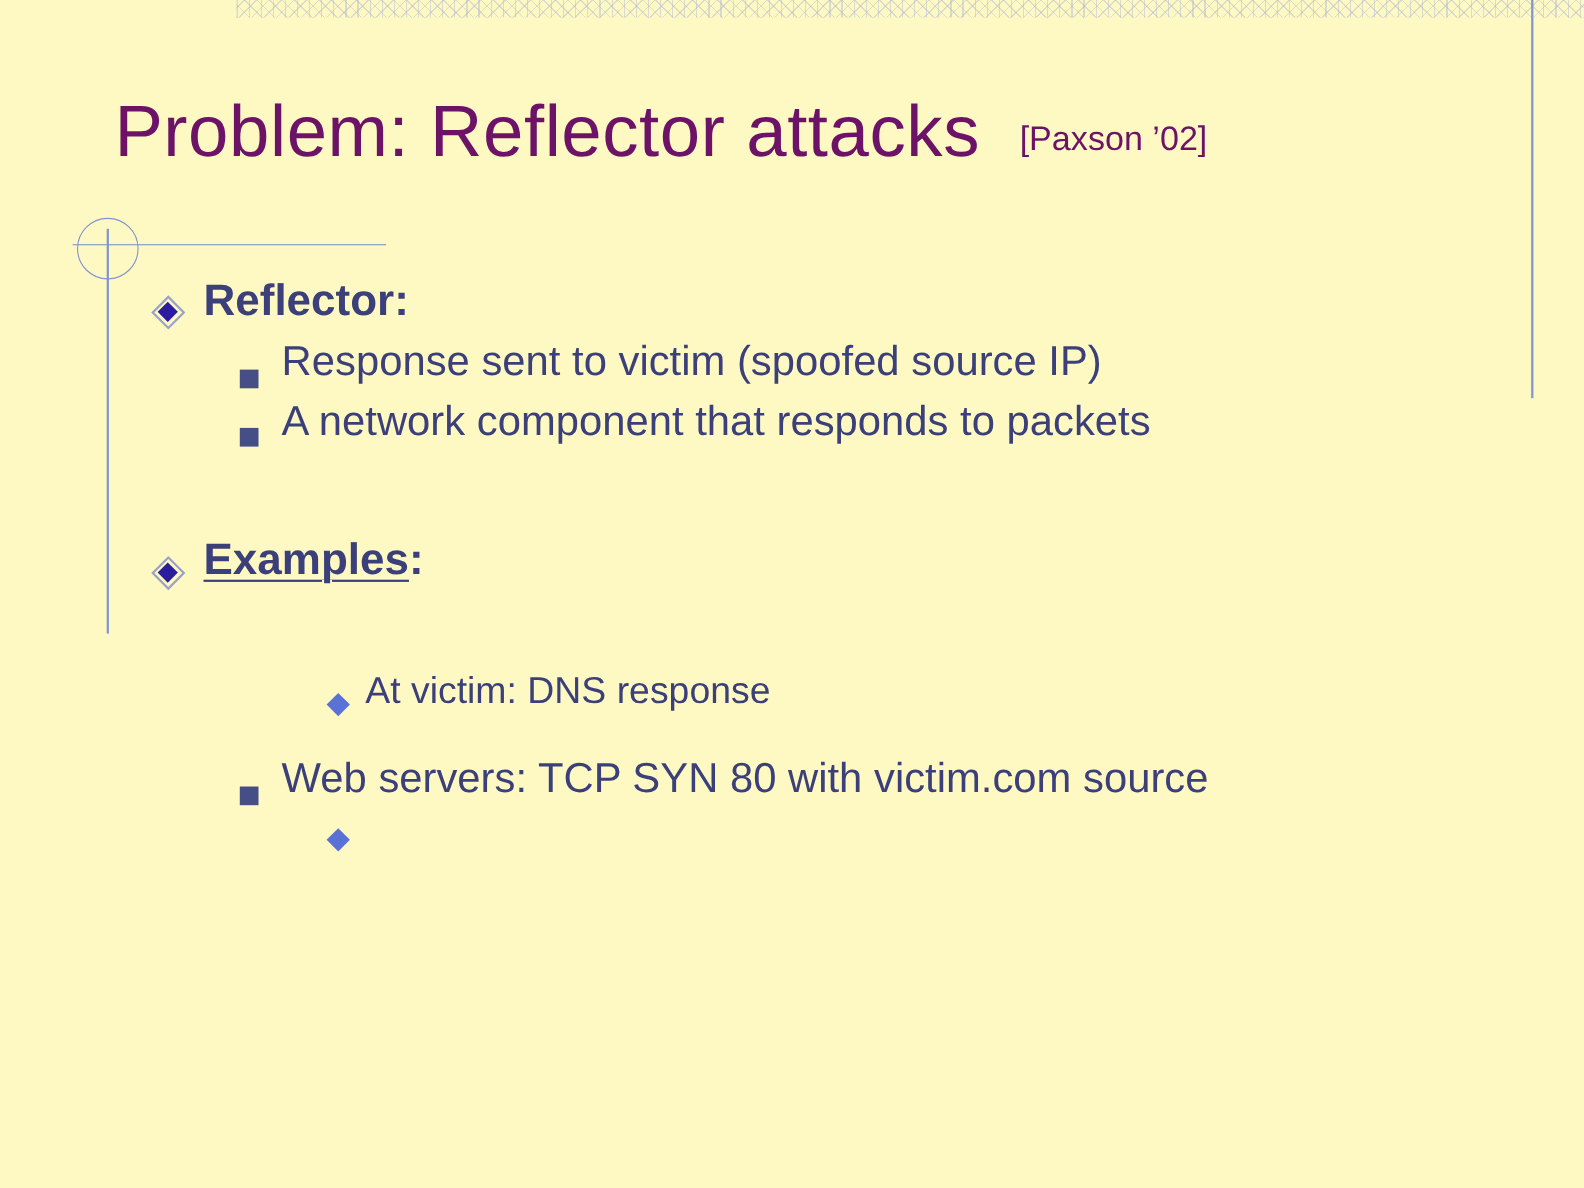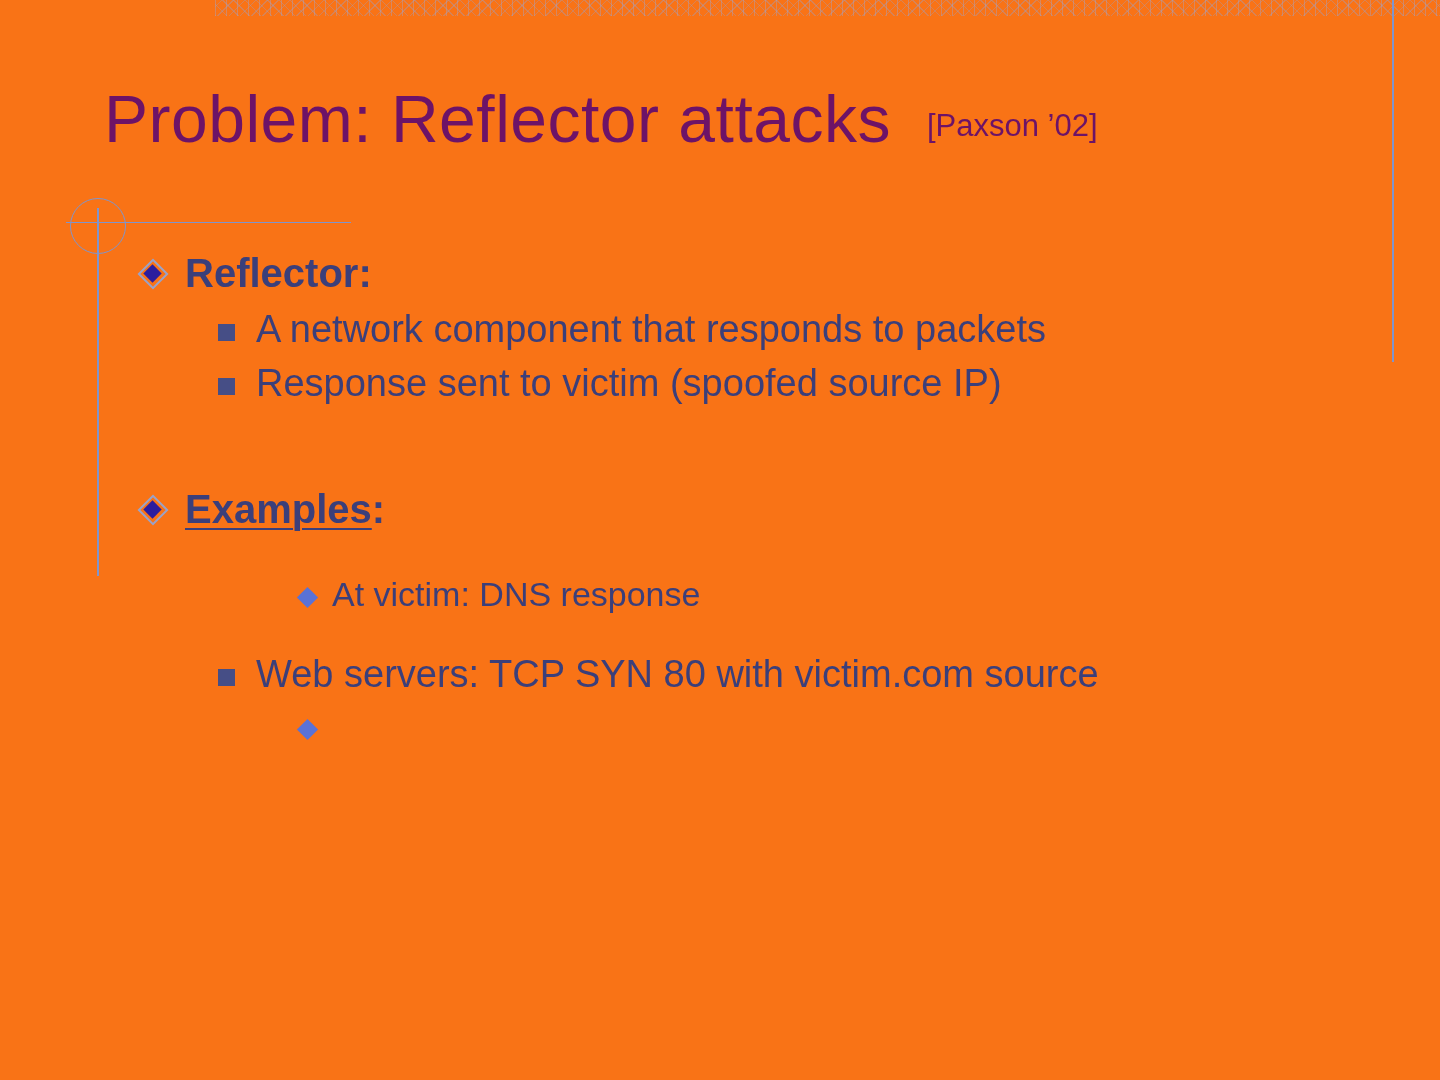--- a/index.html
+++ b/index.html
@@ -7,21 +7,21 @@
     padding: 0;
     background: #ffffff;
   }
   body {
     font-family: "Liberation Sans", sans-serif;
   }
   #slide {
     position: relative;
     width: 1440px;
     height: 1080px;
-    background: #f97316;
+    background: #fef9c3;
     overflow: hidden;
   }
 
   
   .top-pattern {
     position: absolute;
     left: 215px;
     top: 0px;
     width: 1225px;
     height: 16px;
@@ -103,21 +103,21 @@
   
   .body {
     position: absolute;
     left: 140px;
     top: 250px;
     width: 1270px;
     color: #3b3f7a;
   }
   .lvl1, .lvl2, .lvl3 {
     display: flex;
-    align-items: flex-start;
+    align-items: flex-end;
   }
   .lvl1 {
     margin-left: 0px;
     margin-bottom: 10px;
   }
   .lvl2 {
     margin-left: 78px;
     margin-bottom: 8px;
   }
   .lvl3 {
@@ -135,20 +135,21 @@
     font-size: 38px;
     font-weight: 400;
     line-height: 1.2;
     color: #3b3f7a;
   }
   .txt3 {
     font-size: 34px;
     font-weight: 400;
     line-height: 1.2;
     color: #3b3f7a;
+    margin-top: 34px;
   }
   .underline-word {
     text-decoration: underline;
     text-underline-offset: 5px;
     text-decoration-thickness: 2px;
   }
 
   
   .bul-diamond {
     flex: 0 0 auto;
@@ -227,26 +228,26 @@
 
   <div class="body">
 
     <div class="lvl1">
       <span class="bul-diamond"></span>
       <span class="txt1">Reflector:</span>
     </div>
 
     <div class="lvl2">
       <span class="bul-square"></span>
-      <span class="txt2">A network component that responds to packets</span>
+      <span class="txt2">Response sent to victim   (spoofed source IP)</span>
     </div>
 
     <div class="lvl2">
       <span class="bul-square"></span>
-      <span class="txt2">Response sent to victim   (spoofed source IP)</span>
+      <span class="txt2">A network component that responds to packets</span>
     </div>
 
     <div class="spacer-lg"></div>
 
     <div class="lvl1">
       <span class="bul-diamond"></span>
       <span class="txt1"><span class="underline-word">Examples</span><span>:</span></span>
     </div>
 
     <div class="spacer-md"></div>

